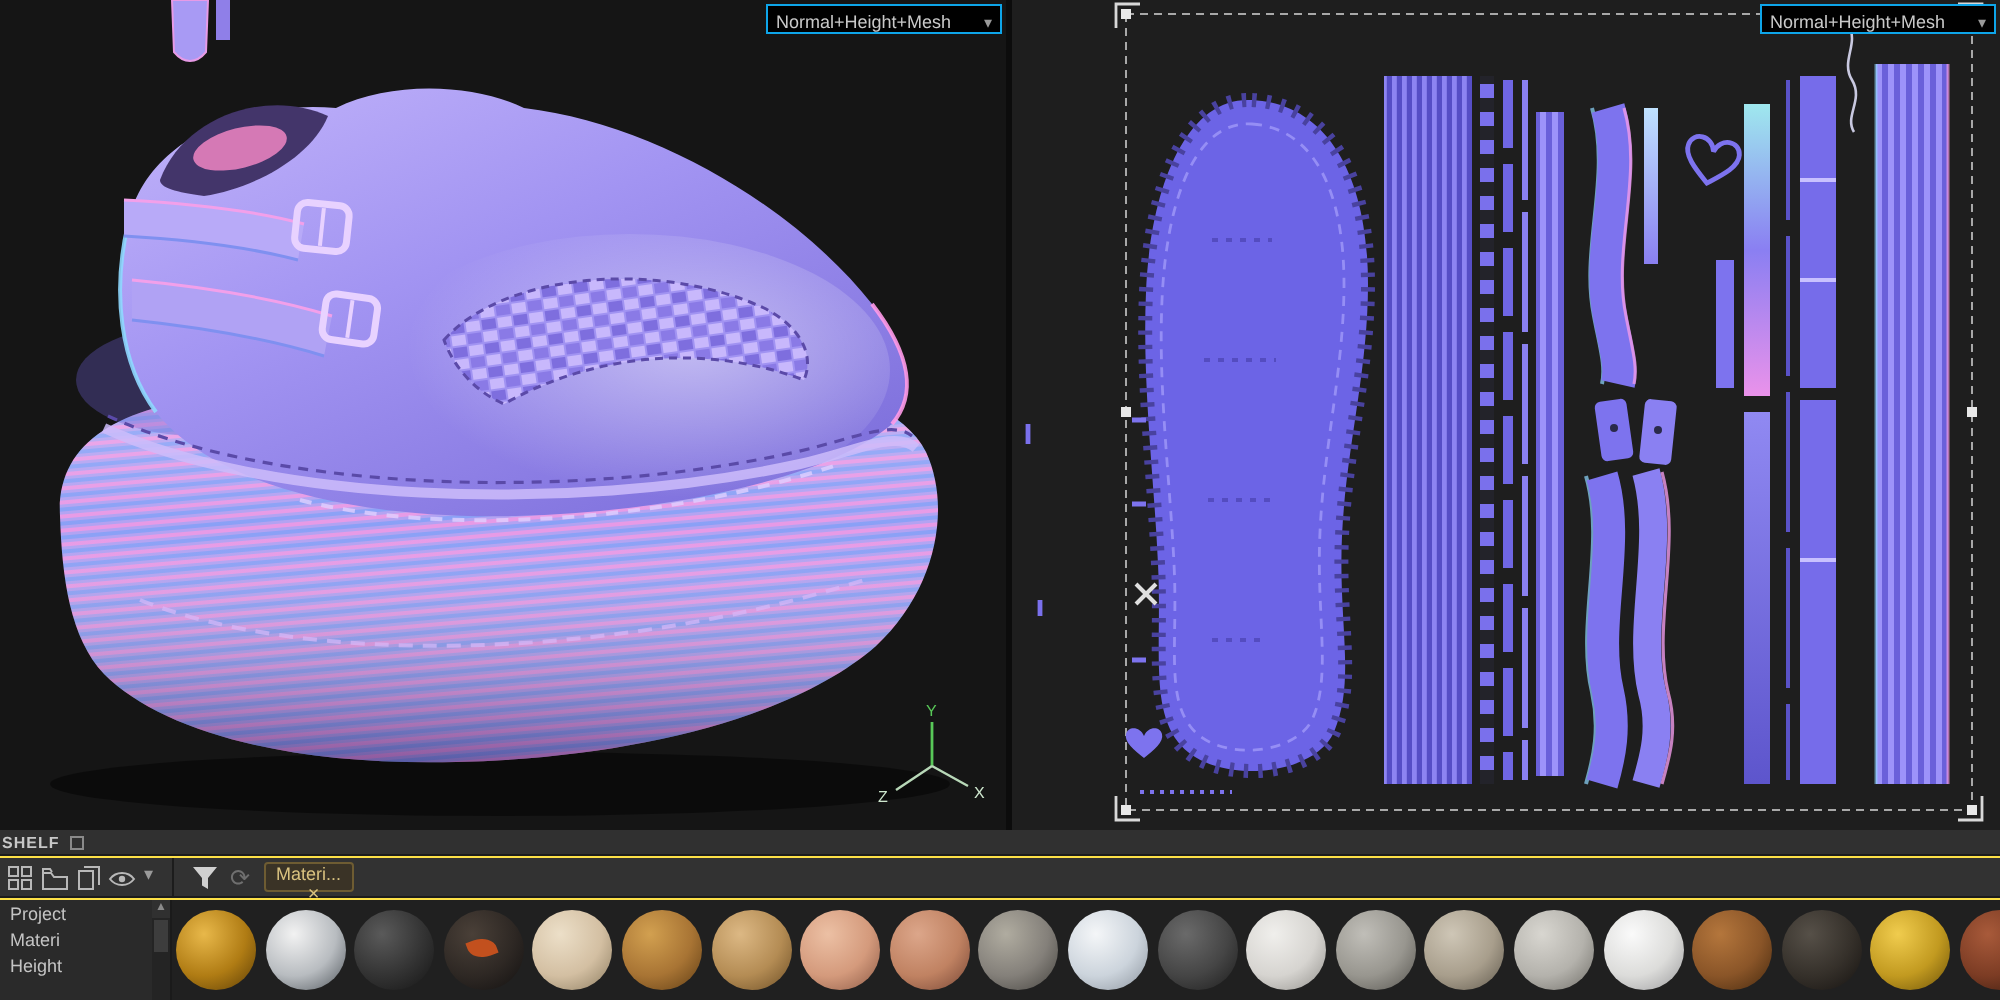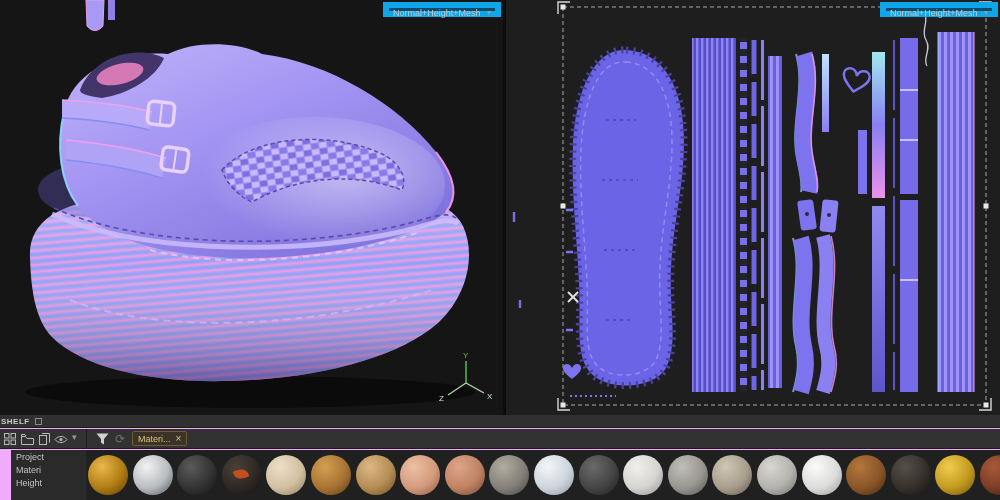--- a/index.html
+++ b/index.html
@@ -7,52 +7,52 @@
   .stage{position:relative;width:1000px;height:500px;overflow:hidden;
          font-family:"Liberation Sans",sans-serif;background:#161616;}
 
   
   .vp{position:absolute;top:0;height:415px;overflow:hidden;}
   .vp3d{left:0;width:503px;background:#151515;}
   .vp2d{left:506px;width:494px;background:#1e1e1e;}
   .vsplit{position:absolute;left:503px;top:0;width:3px;height:415px;background:#0c0c0c;}
 
   .mode-dd{position:absolute;top:2px;right:2px;width:118px;height:15px;
-           background:#0c4a6e;border:6px solid #0ea5e9;color:#c9c9c9;
-           font-size:9px;display:flex;align-items:flex-start;justify-content:space-between;
+           background:#000000;border:1px solid #0ea5e9;color:#c9c9c9;
+           font-size:9px;display:flex;align-items:flex-end;justify-content:space-between;
            padding:0 4px;cursor:default;}
   .mode-dd .caret{font-size:8px;color:#9a9a9a;}
 
   .gizmo{position:absolute;right:6px;bottom:12px;width:62px;height:54px;}
 
   
-  .shelf{position:absolute;top:415px;left:0;width:1000px;height:85px;background:#f0abfc;}
+  .shelf{position:absolute;top:415px;left:0;width:1000px;height:85px;background:#fde047;}
   .shelf-titlebar{position:absolute;top:0;left:0;right:0;height:13px;background:#303030;
                   border-bottom:1px solid #1c1c1c;display:flex;align-items:center;}
   .shelf-title{font-size:8px;font-weight:bold;letter-spacing:.5px;color:#c8c8c8;margin-left:1px;}
   .panel-glyph{width:7px;height:7px;border:1px solid #8a8a8a;margin-left:5px;}
 
   .shelf-toolbar{position:absolute;top:14px;left:0;right:0;height:20px;background:#323232;
                  border-bottom:1px solid #1c1c1c;}
   .tb-icon{position:absolute;top:2px;width:16px;height:16px;display:flex;align-items:center;
            justify-content:center;color:#b8b8b8;}
   .tb-icon svg{display:block;}
   .combo-caret{position:absolute;left:72px;top:3px;font-size:9px;color:#9a9a9a;}
   .tb-sep{position:absolute;left:86px;top:0;width:1px;height:20px;background:#1c1c1c;}
   .refresh-glyph{font-size:12px;color:#6f6f6f;line-height:1;}
   .filter-chip{position:absolute;left:132px;top:2px;height:15px;display:inline-flex;align-items:center;
                background:#3a3326;border:1px solid #6e5c32;border-radius:2px;padding:0 5px;
-               font-size:9px;color:#d9c27f;}
+               font-size:9px;color:#d9c27f;flex-direction:column;}
   .filter-chip .chip-x{margin-left:5px;color:#d9c27f;font-size:10px;cursor:pointer;}
   .search-input{position:absolute;left:192px;top:2px;width:240px;height:15px;background:transparent;
                 border:none;outline:none;color:#a8a8a8;font-size:9.5px;font-family:"Liberation Sans",sans-serif;}
   .search-input::placeholder{color:#8a8a8a;}
 
   .shelf-sidebar{position:absolute;top:35px;left:0;width:86px;height:50px;background:#2a2a2a;
-                 border-right:1px solid #1a1a1a;margin-left:11px;}
+                 border-right:1px solid #1a1a1a;}
   .sidebar-item{font-size:9px;color:#c4c4c4;padding:2px 0 1px 5px;cursor:default;}
   .side-scroll{position:absolute;top:0;right:0;width:9px;height:50px;background:#242424;}
   .side-scroll .arrow{display:block;width:9px;height:9px;font-size:6px;color:#8a8a8a;text-align:center;
                       line-height:9px;background:#303030;}
   .side-scroll .thumb{position:absolute;top:10px;left:1px;width:7px;height:16px;background:#3d3d3d;}
 
   .materials-row{position:absolute;top:35px;left:86px;width:914px;height:50px;background:#202020;overflow:hidden;}
   .sphere{position:absolute;top:5px;width:40px;height:40px;border-radius:50%;cursor:pointer;}
   .leaf{position:absolute;left:12px;top:14px;width:14px;height:10px;border-radius:0 70% 0 70%;
         transform:rotate(-20deg);}

